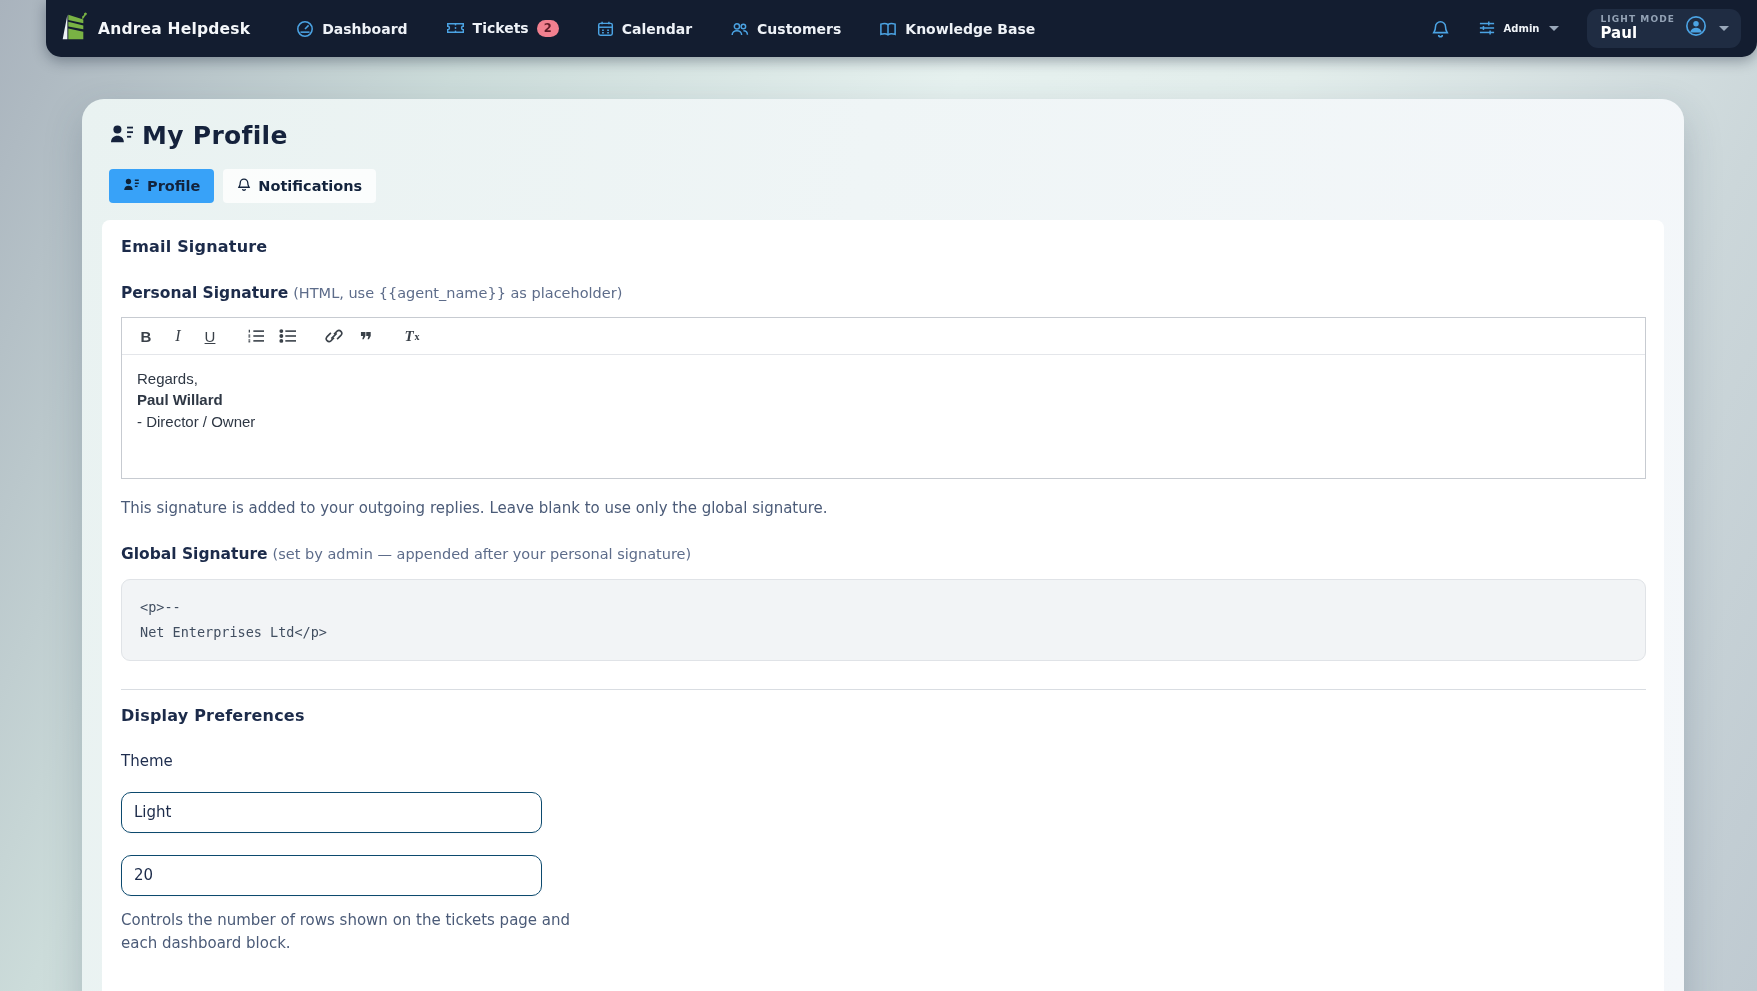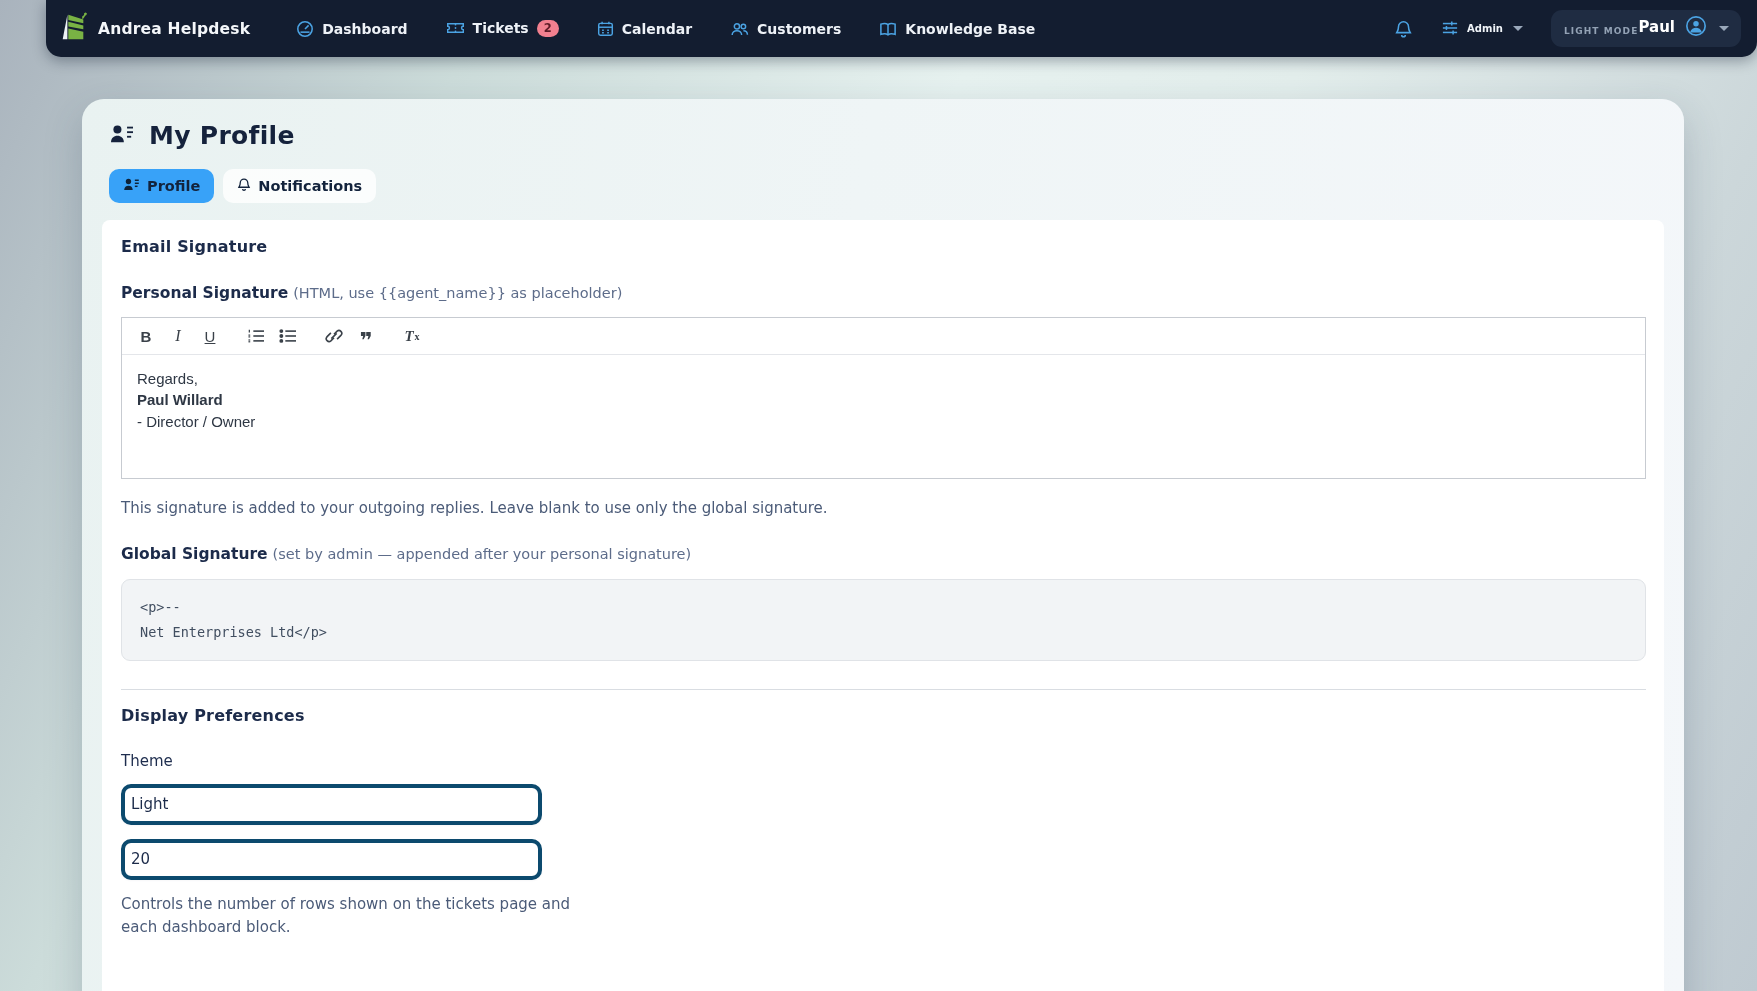--- a/index.html
+++ b/index.html
@@ -26,36 +26,36 @@
     border-radius:9px; padding:2px 7px; line-height:1.2;
   }
   .nav-right { margin-left:auto; display:flex; align-items:center; gap:28px; }
   .icon-btn { display:flex; align-items:center; cursor:pointer; }
   .admin-group { display:flex; align-items:center; gap:8px; color:#f0f4f8; font-size:10px; font-weight:700; cursor:pointer; }
   .chev { width:0; height:0; border-left:5px solid transparent; border-right:5px solid transparent; border-top:5px solid #9aa8ba; margin-left:2px; }
   .user-chip {
     background:#1f2c42; border-radius:11px; padding:5px 12px 6px 13px;
     display:flex; align-items:center; gap:10px; cursor:pointer;
   }
-  .user-meta { display:flex; flex-direction:row; line-height:1.15;align-items:flex-end; }
+  .user-meta { display:flex; flex-direction:column; line-height:1.15; }
   .user-mode { color:#93a2b5; font-size:9px; font-weight:700; letter-spacing:1.1px; }
   .user-name { color:#ffffff; font-size:15px; font-weight:700; }
 
   
   .card {
     margin:42px 73px 0 82px; height:930px; border-radius:22px;
     background:linear-gradient(100deg,#e9f2f1 0%, #eff5f6 45%, #f4f7fa 100%);
     box-shadow:0 14px 38px rgba(35,55,80,.22);
     padding:22px 20px 0 20px;
   }
-  .page-title { display:flex; align-items:center; gap:14px; padding-left:7px;text-align:center; }
+  .page-title { display:flex; align-items:center; gap:7px; padding-left:7px;text-align:center; }
   .page-title h1 { color:#15223c; font-size:25px; font-weight:700; letter-spacing:.3px; }
   .tabs { display:flex; gap:9px; margin:19px 0 0 7px; }
   .tab {
-    display:flex; align-items:center; gap:7px; border-radius:10px;
+    display:flex; align-items:center; gap:7px; border-radius:4px;
     padding:8px 14px; font-size:14.5px; font-weight:600; color:#13233c; cursor:pointer;
   }
   .tab.active { background:#38a2f8; }
   .tab.inactive { background:rgba(255,255,255,.78); }
 
   
   .panel {
     margin-top:17px; background:#ffffff; border-radius:8px;
     padding:17px 18px 50px 19px; height:800px;
   }
@@ -92,23 +92,23 @@
     margin-top:16px; background:#f2f4f6; border:1px solid #e0e3e7; border-radius:9px;
     padding:15px 18px; font-family:"DejaVu Sans Mono","Liberation Mono",monospace;
     font-size:13.5px; color:#414e60; line-height:1.85;
   }
 
   .divider { border:none; border-top:1px solid #d9dde2; margin:28px 0 0 0; }
 
   .section-h2 { margin-top:16px; }
   .plain-label { margin-top:27px; color:#1e2d4e; font-size:15px; }
   .field-box {
-    margin-top:14px; width:421px; height:41px; background:#fff;
-    border:4px solid #0c4a6e; border-radius:10px; display:flex; align-items:center;
-    padding:0 6px; font-size:15px; color:#1c2b4a; box-shadow:0 1px 2px rgba(40,60,90,.04);
+    margin-top:22px; width:421px; height:41px; background:#fff;
+    border:1px solid #0c4a6e; border-radius:10px; display:flex; align-items:center;
+    padding:0 12px; font-size:15px; color:#1c2b4a; box-shadow:0 1px 2px rgba(40,60,90,.04);
   }
   input.field-box { font-family:"DejaVu Sans",sans-serif; outline:none; }
   .hint-narrow { max-width:470px; margin-top:13px; line-height:1.55; }
 </style>
 </head>
 <body>
 
 <header class="navbar">
   <div class="brand">
     <span>

